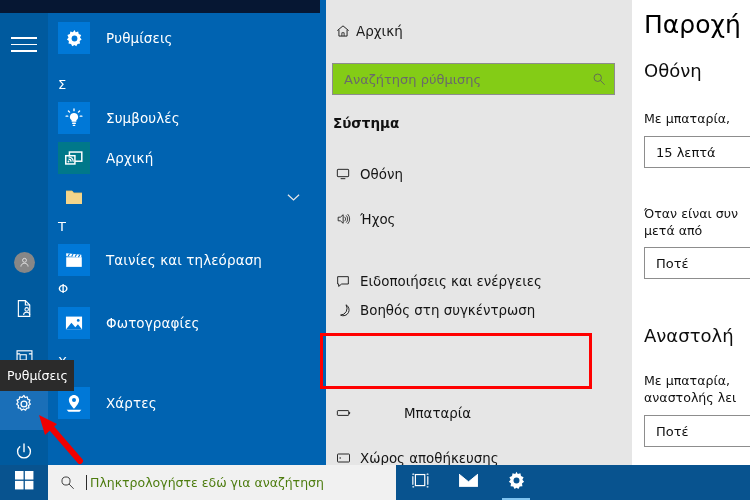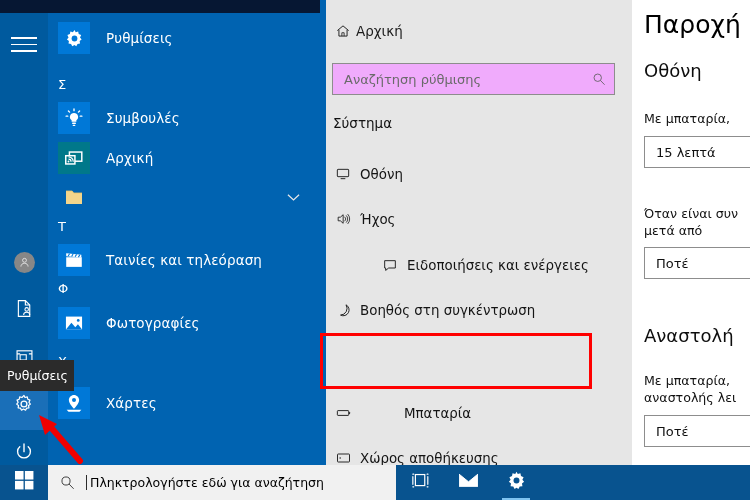--- a/index.html
+++ b/index.html
@@ -42,26 +42,26 @@
 
   
   #settings-window{position:absolute;left:320px;top:0;width:430px;height:465px;background:#ffffff;}
   #settings-navpane{position:absolute;left:0;top:0;width:312px;height:465px;background:#e6e6e6;}
   #nav-accentbar{position:absolute;left:0;top:0;width:6px;height:465px;background:#0063b1;}
 
   #home-row{position:absolute;left:10px;top:14px;width:290px;height:34px;display:flex;align-items:center;cursor:pointer;}
   #home-row .ico{width:26px;display:flex;justify-content:center;}
   #home-row .lbl{font-size:13.5px;color:#1a1a1a;}
 
-  #search-box{position:absolute;left:12px;top:63px;width:281px;height:30px;background:#f0abfc;border:1px solid #8d8d8d;display:flex;align-items:center;cursor:text;}
+  #search-box{position:absolute;left:12px;top:63px;width:281px;height:30px;background:#84cc16;border:1px solid #8d8d8d;display:flex;align-items:center;cursor:text;}
   #search-box input{border:0;background:transparent;outline:none;flex:1;font-family:inherit;font-size:13px;color:#1b1b1b;padding-left:11px;}
   #search-box input::placeholder{color:#6a6a6a;opacity:1;}
   #search-box .mag{width:30px;display:flex;align-items:center;justify-content:center;}
 
-  #nav-section-title{position:absolute;left:13px;top:115px;font-size:13.5px;font-weight:normal;color:#111;}
+  #nav-section-title{position:absolute;left:13px;top:115px;font-size:13.5px;font-weight:bold;color:#111;}
 
   .navitem{position:absolute;left:6px;width:286px;display:flex;align-items:center;cursor:pointer;}
   .navitem .ico{width:34px;flex:0 0 auto;display:flex;justify-content:center;align-items:center;}
   .navitem .lbl{font-size:13.4px;color:#141414;line-height:17px;}
 
   #nav-highlight{position:absolute;left:0px;top:333px;width:272px;height:56px;border:3px solid #ff0000;box-sizing:border-box;pointer-events:none;z-index:20;}
 
   
   #content-pane{position:absolute;left:312px;top:0;width:118px;height:465px;background:#ffffff;overflow:hidden;}
   #content-title{position:absolute;left:12px;top:10px;font-size:25px;color:#000000;white-space:nowrap;}
@@ -71,21 +71,21 @@
   .combo span{font-size:13px;color:#101010;padding-left:11px;white-space:nowrap;}
   #sec2-title{position:absolute;left:12px;top:325px;font-size:18px;color:#0d0d0d;white-space:nowrap;}
 
   
   #taskbar{position:absolute;left:0;top:465px;width:750px;height:35px;background:#0b4a7d;}
   #taskbar{background:#08538f;}
   #start-button{position:absolute;left:0;top:0;width:48px;height:35px;display:flex;align-items:center;justify-content:center;cursor:pointer;}
   #tb-search{position:absolute;left:48px;top:0;width:348px;height:35px;background:#f1f1f1;display:flex;align-items:center;cursor:text;}
   #tb-search .mag{width:38px;display:flex;align-items:center;justify-content:center;}
   #tb-search .caret{width:1px;height:15px;background:#2b2b2b;margin-right:3px;}
-  #tb-search .ph{font-size:12.5px;color:#000000;white-space:nowrap;}
+  #tb-search .ph{font-size:12.5px;color:#4d7c0f;white-space:nowrap;}
   .tb-icon{position:absolute;top:0;height:35px;width:48px;display:flex;align-items:center;justify-content:center;cursor:pointer;}
   .tb-icon.active::after{content:"";position:absolute;bottom:0;left:10px;width:28px;height:2.5px;background:#7ec3f0;}
 </style>
 </head>
 <body>
 
 <div id="top-strip"></div>
 <div id="top-strip-right"></div>
 <div id="top-strip-far"></div>
 
@@ -297,21 +297,21 @@
     <div class="navitem" style="top:204px;height:30px;">
       <span class="ico">
         <svg width="17" height="16" viewBox="0 0 24 24">
             <path d="M4 9.3h3.3L11.5 5.6v12.8L7.3 14.7H4z" fill="none" stroke="#1a1a1a" stroke-width="1.3" stroke-linejoin="round"></path>
             <path d="M14.2 9.1a4 4 0 0 1 0 5.8M16.4 7a7 7 0 0 1 0 10M18.6 5a10 10 0 0 1 0 14" fill="none" stroke="#1a1a1a" stroke-width="1.2" stroke-linecap="round"></path>
           </svg>
       </span>
       <span class="lbl">Ήχος</span>
     </div>
 
-    <div class="navitem" style="top:250px;height:30px;margin-left:47px;">
+    <div class="navitem" style="top:266px;height:30px;">
       <span class="ico">
         <svg width="16" height="16" viewBox="0 0 24 24">
             <path d="M4 5.5h16v11H10l-4.5 3.6V16.5H4z" fill="none" stroke="#1a1a1a" stroke-width="1.4" stroke-linejoin="round"></path>
           </svg>
       </span>
       <span class="lbl">Ειδοποιήσεις και ενέργειες</span>
     </div>
 
     <div class="navitem" style="top:295px;height:30px;">
       <span class="ico">

